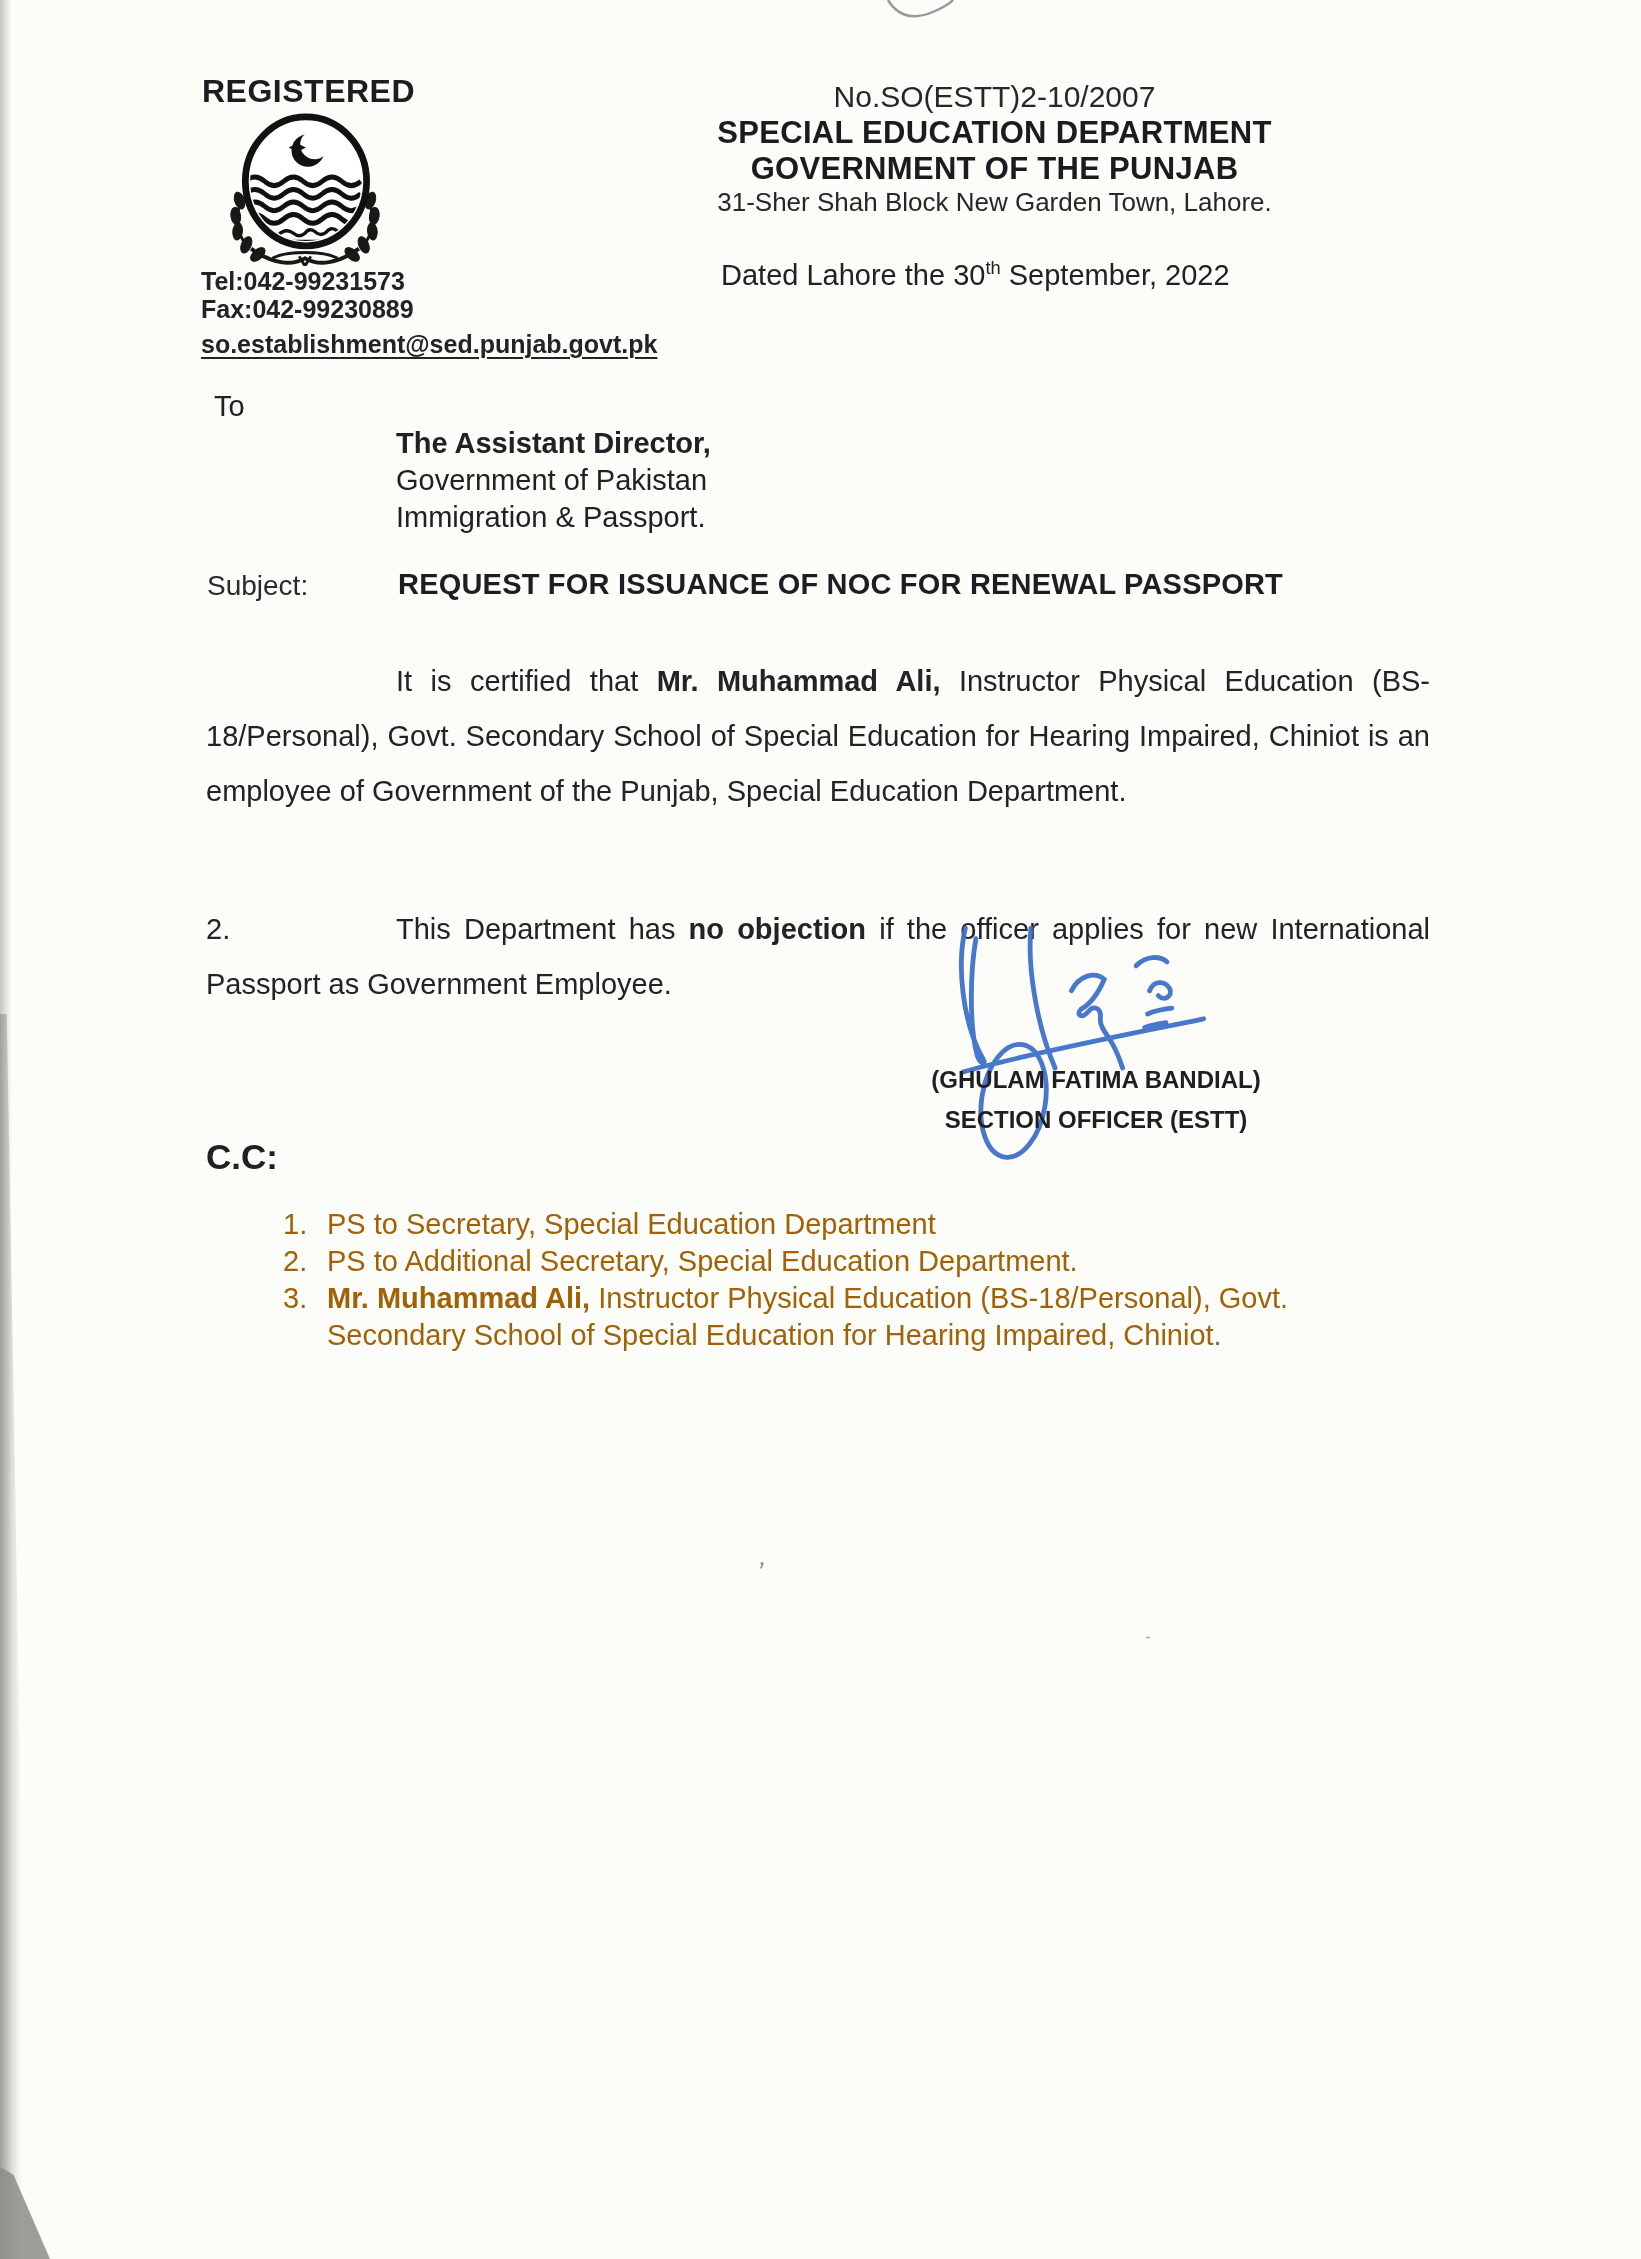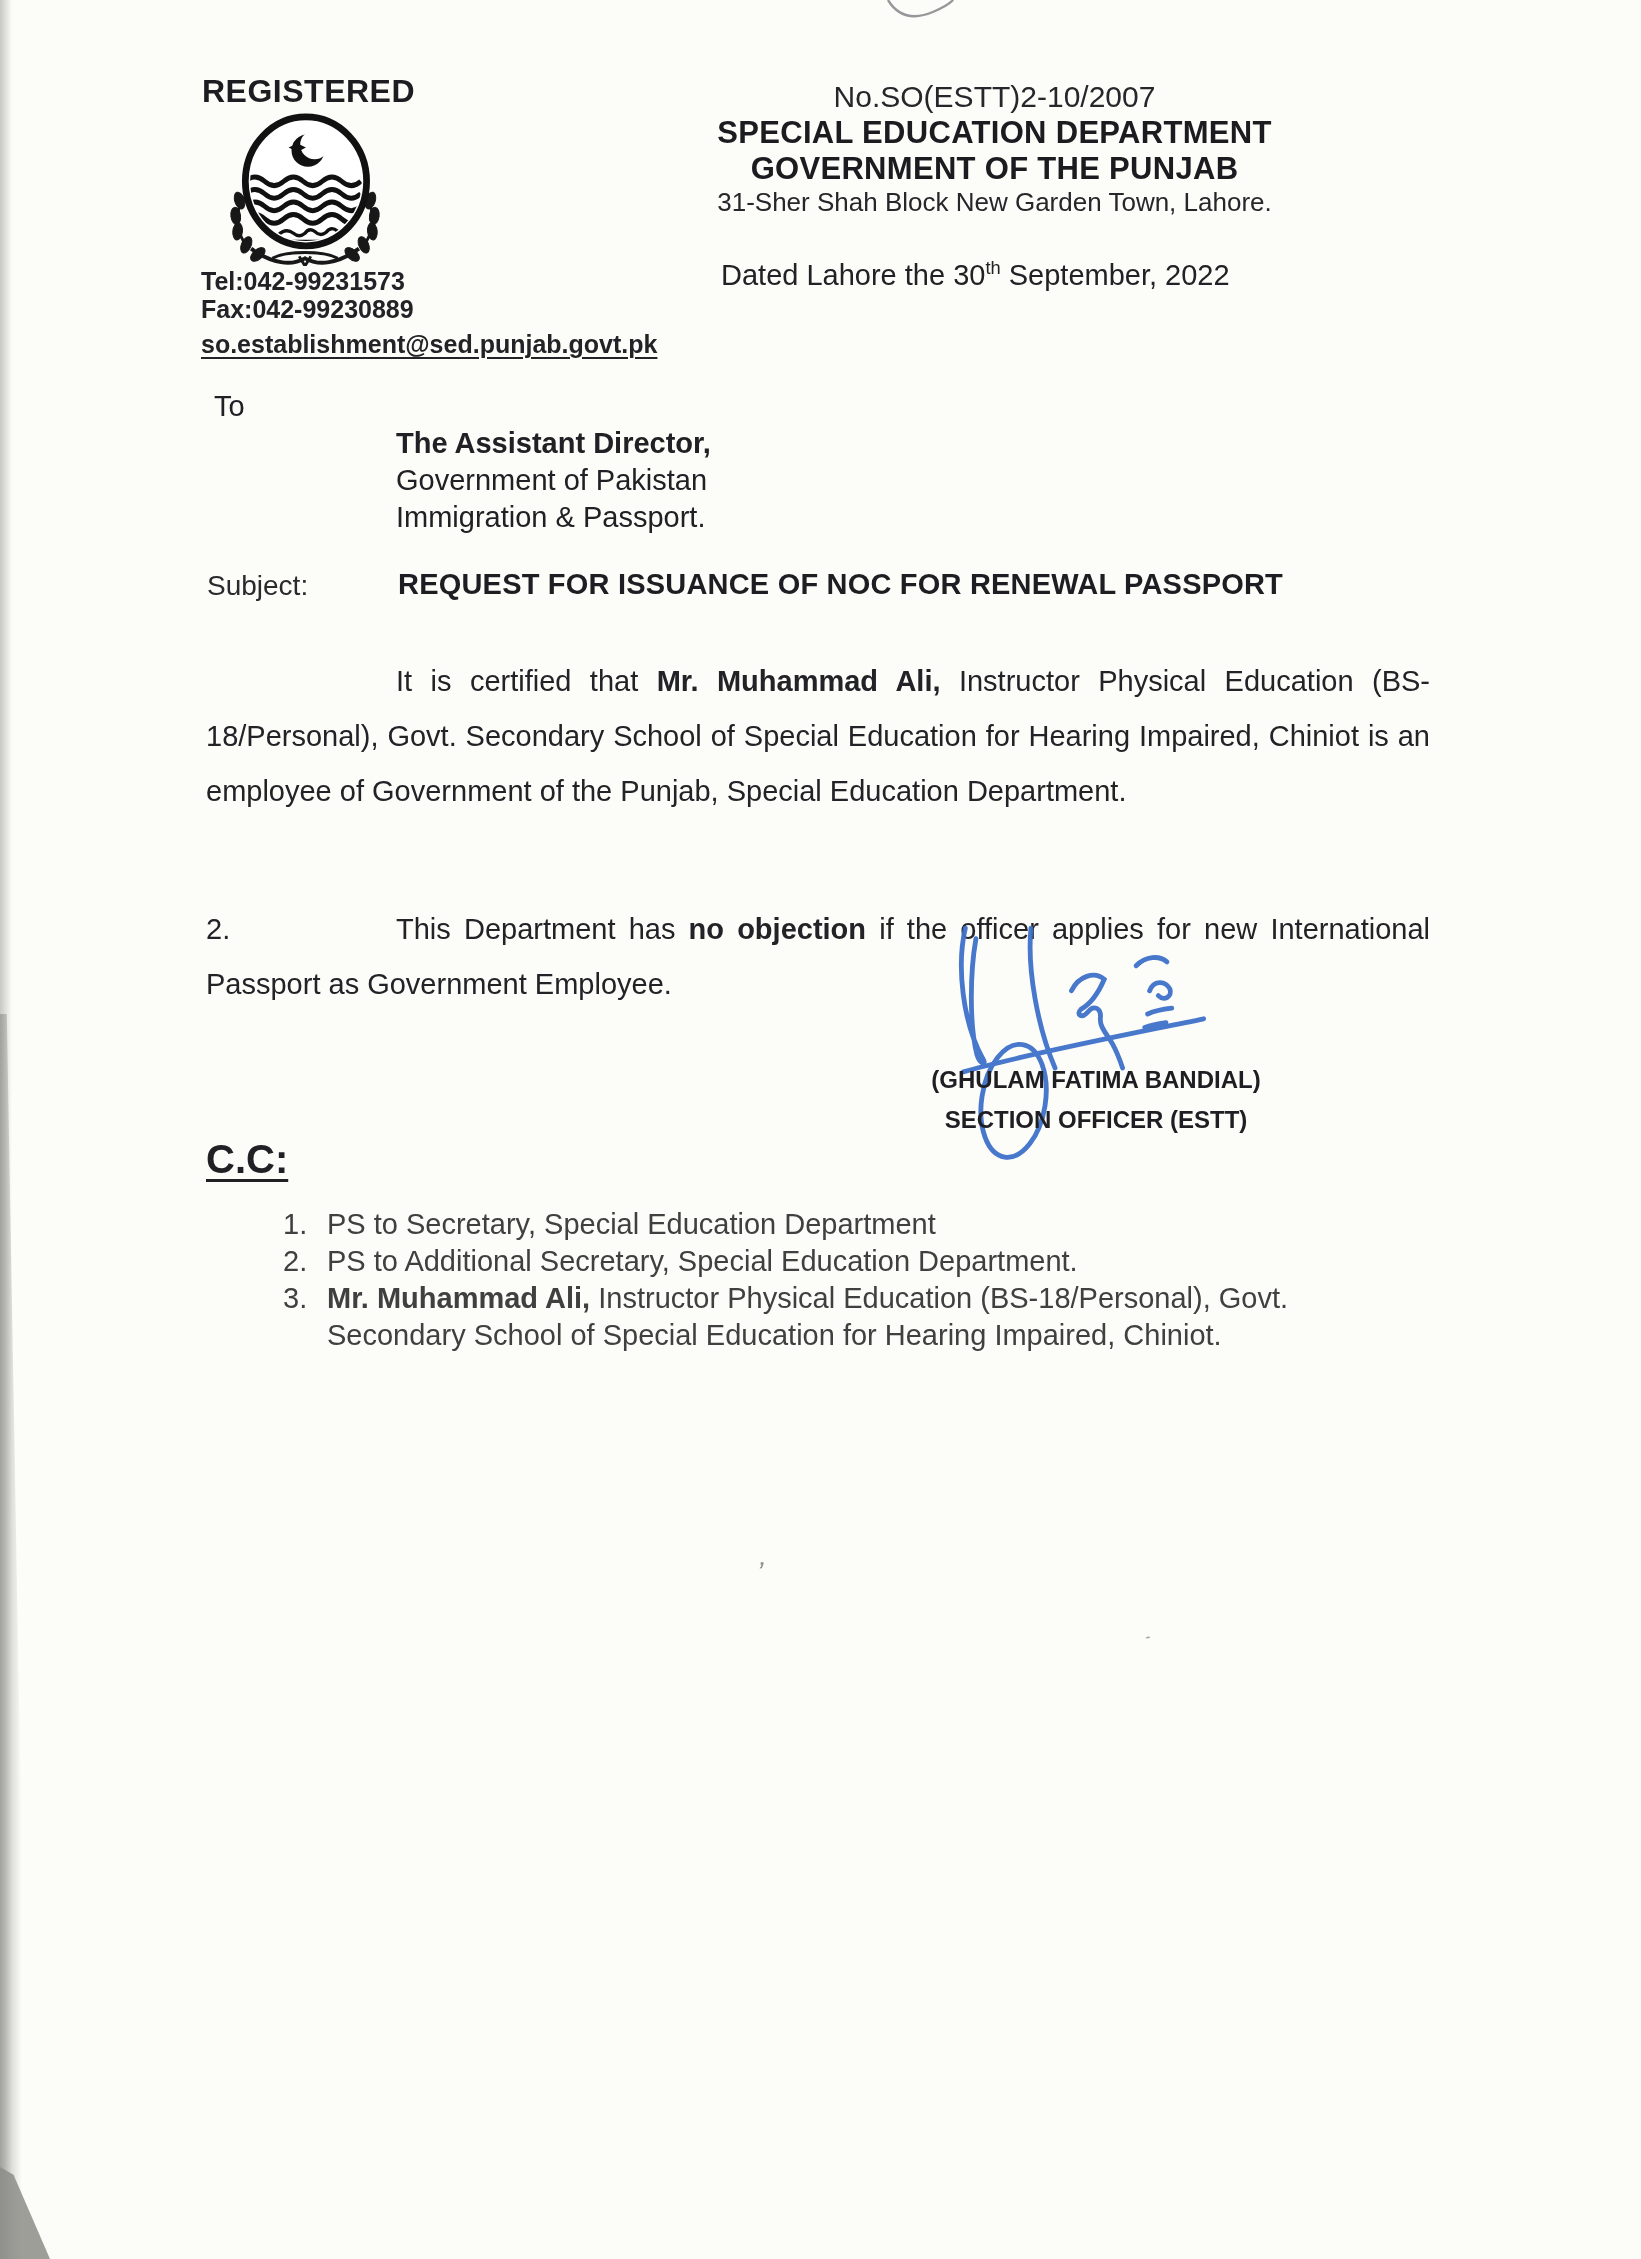--- a/index.html
+++ b/index.html
@@ -77,26 +77,26 @@
   .b{font-weight:bold;}
   
   .signature{position:absolute;left:864px;top:896px;}
   .signatory{
     position:absolute;left:869px;top:1060px;width:454px;
     text-align:center;font-size:24px;font-weight:bold;line-height:40px;color:#1e1e23;
   }
   
   .cc-label{
     position:absolute;left:206px;top:1137px;
-    font-size:40px;font-weight:bold;
-    text-decoration:underline;text-decoration-thickness:2.9px;text-underline-offset:5.8px;
+    font-size:35px;font-weight:bold;
+    text-decoration-thickness:2.9px;text-underline-offset:5.8px;
   }
   .cc-list{
     position:absolute;left:283px;top:1206px;width:1127px;
-    font-size:29px;line-height:37px;color:#404040;
+    font-size:29px;line-height:37px;color:#a16207;
   }
   .cc-item{padding-left:44px;text-indent:-44px;}
   .cc-item .num{display:inline-block;width:44px;text-indent:0;}
 </style>
 </head>
 <body>
 
 <div class="page">
 
   <div class="edge-left"></div>

